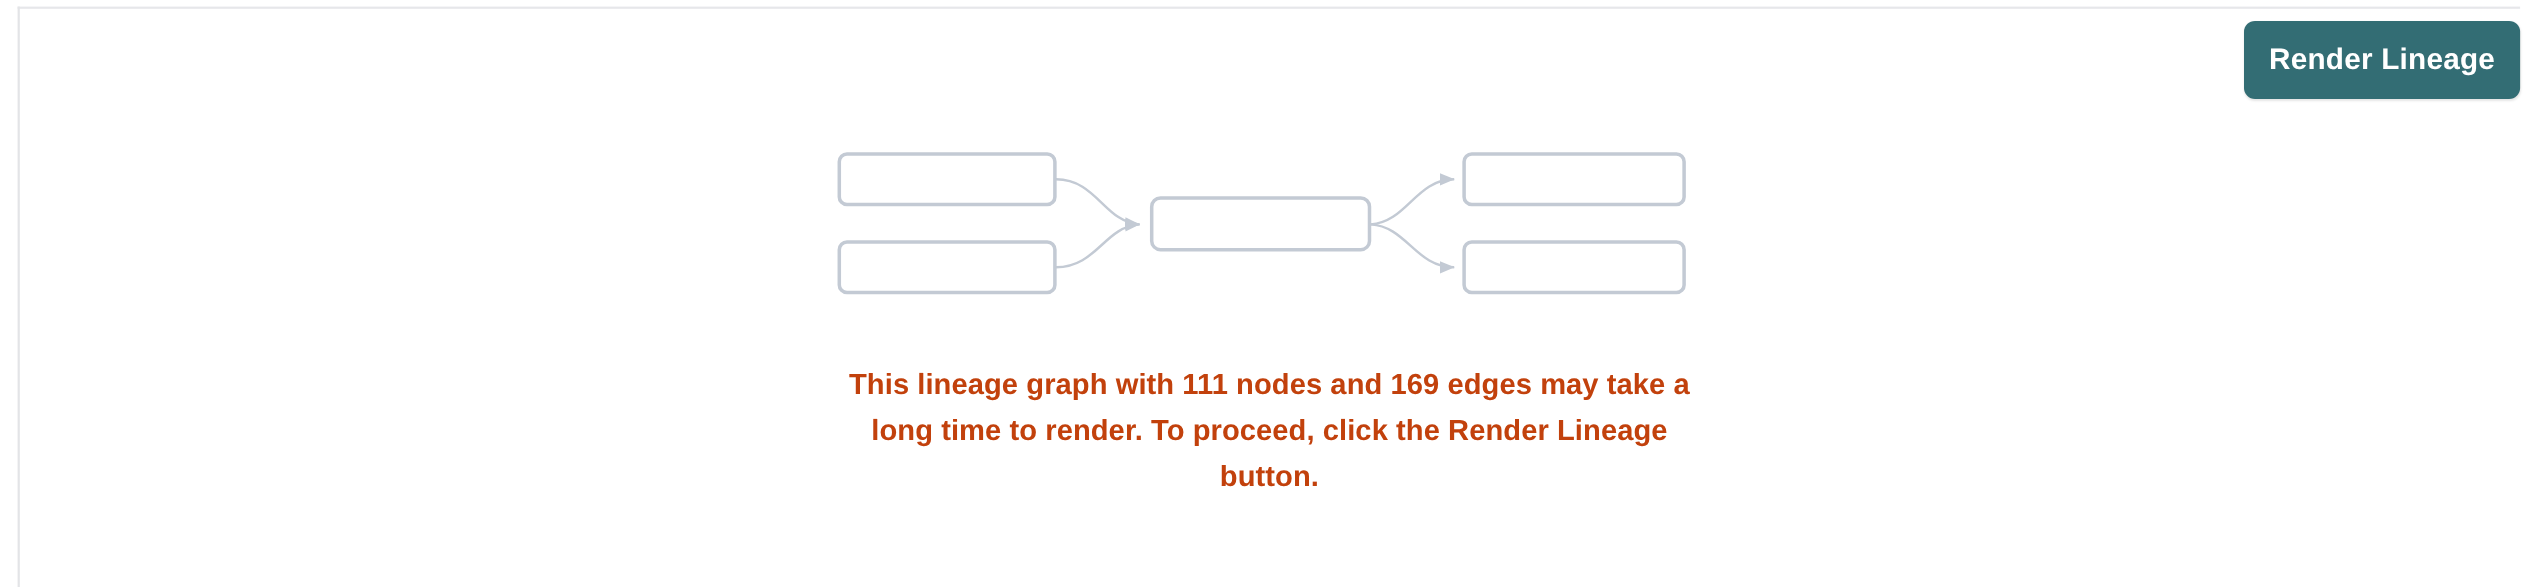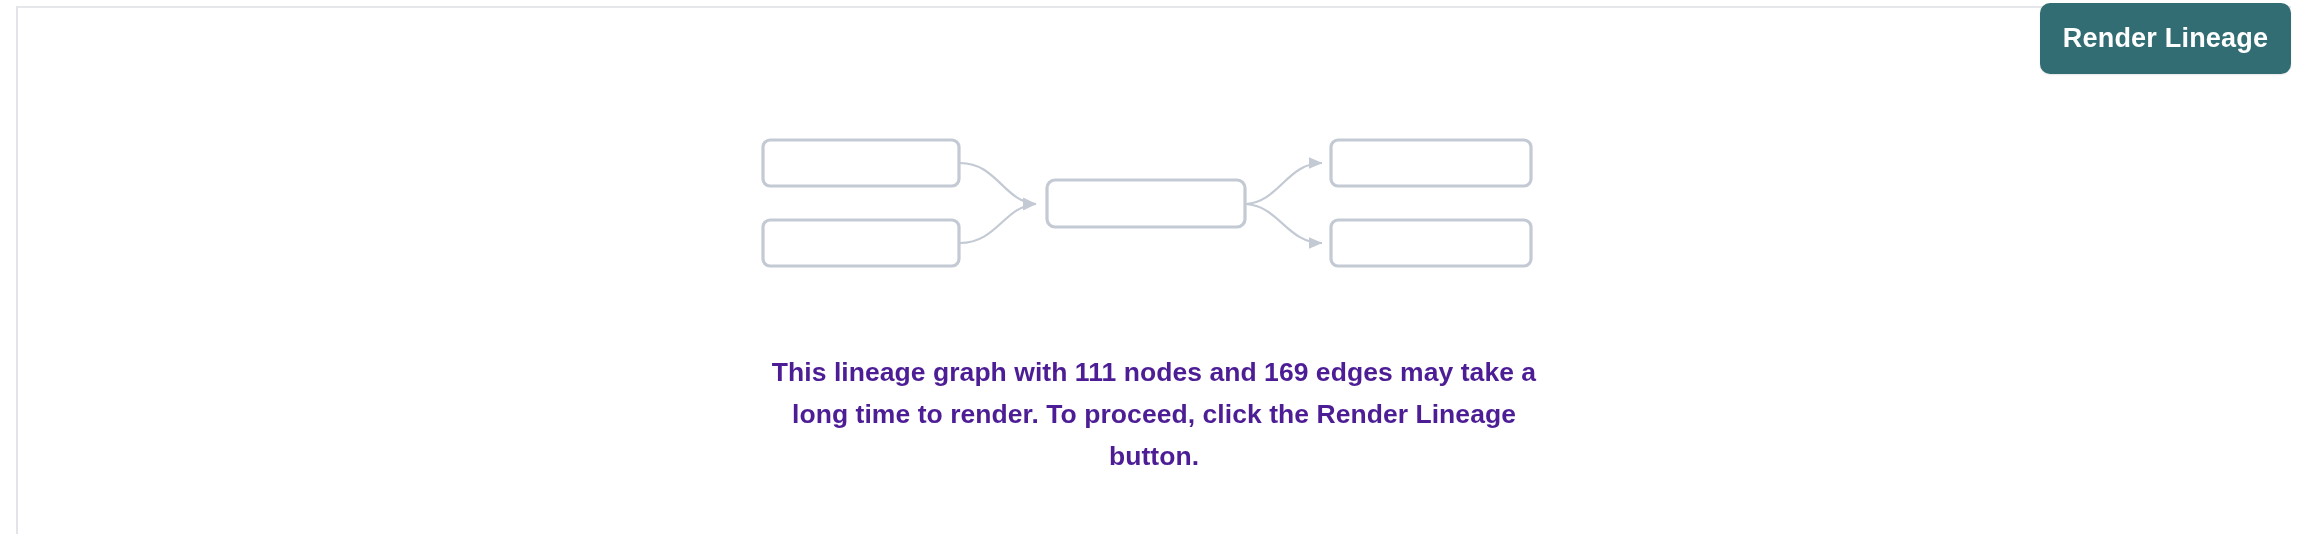--- a/index.html
+++ b/index.html
@@ -36,21 +36,21 @@
     top: 6px;
     left: 16px;
     width: 2px;
     height: 528px;
     background: #e3e4e7;
   }
 
   
   .render-lineage-button {
     position: absolute;
-    top: 3px;
+    top: 19px;
     left: 2040px;
     width: 251px;
     height: 71px;
     background: #336d74;
     color: #ffffff;
     border: none;
     border-radius: 10px;
     font-family: "Liberation Sans", sans-serif;
     font-size: 27px;
     font-weight: bold;
@@ -78,24 +78,24 @@
   }
 
   .graph-illustration {
     margin-top: 128px;
     width: 790px;
     height: 145px;
     pointer-events: auto;
   }
 
   .empty-state-message {
-    margin-top: 78px;
+    margin-top: 55px;
     width: 780px;
     text-align: center;
-    color: #4c1d95;
+    color: #c2410c;
     font-family: "Liberation Sans", sans-serif;
     font-size: 26.5px;
     font-weight: bold;
     line-height: 42px;
     letter-spacing: 0.05px;
     pointer-events: auto;
   }
 </style>
 </head>
 <body>

